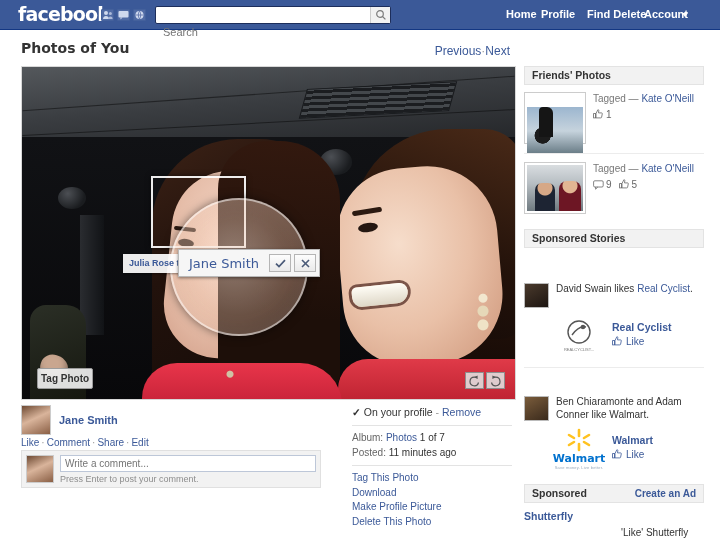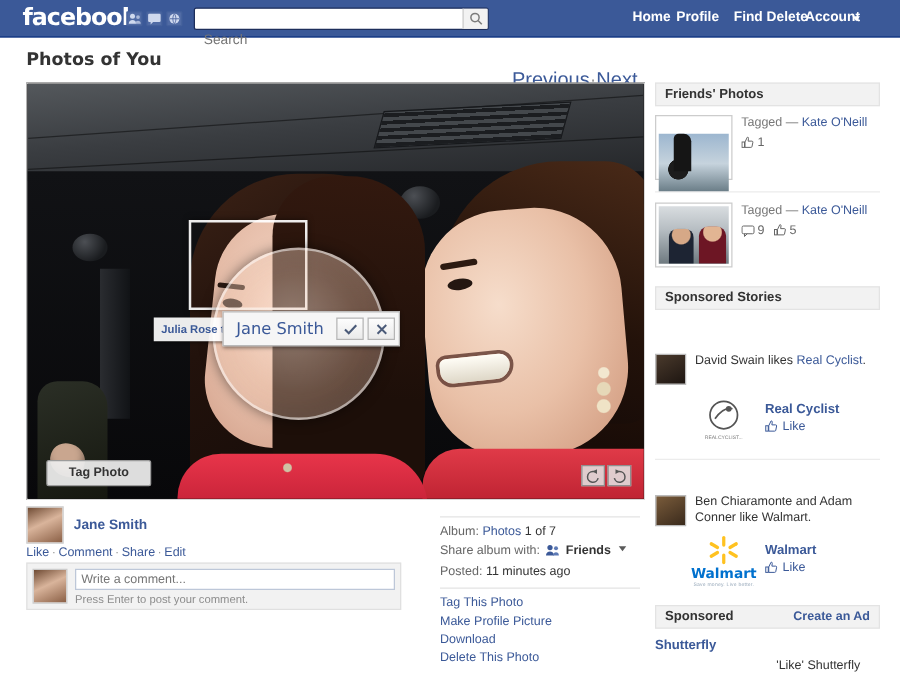--- a/index.html
+++ b/index.html
@@ -78,22 +78,22 @@
     border-top: 4px solid #fff;
   }
 
   
   #pagetitle {
     position: absolute; left: 21px; top: 40px;
     font-size: 14px; font-weight: bold; color: #333;
     font-family: "DejaVu Sans", sans-serif;
   }
   #prevnext {
-    position: absolute; right: 210px; top: 56px;
-    font-size: 16px; color: #3b5998;
+    position: absolute; right: 210px; top: 44px;
+    font-size: 12px; color: #3b5998;
   }
   #prevnext span.sep { color: #999; }
 
   
   #photowrap {
     position: absolute; left: 21px; top: 66px;
     width: 495px; height: 334px;
     background: #000;
     border: 1px solid #d8d8d8;
     overflow: hidden;
@@ -265,21 +265,21 @@
     margin-right: 3px;
     background: linear-gradient(180deg,#fdfdfd,#eaeaea);
     border: 1px solid #b5b5b5;
     display: flex; align-items: center; justify-content: center;
     color: #555; font-size: 11px;
   }
 
   
   #tagphoto-btn {
     position: absolute; left: 15px; bottom: 10px;
-    padding: 4px 17px;
+    padding: 4px 3px;
     background: rgba(238,238,238,.93);
     border: 1px solid #9c9c9c;
     font-size: 10px; font-weight: bold; color: #333;
     border-radius: 2px;
   }
   #rotate-wrap {
     position: absolute; right: 10px; bottom: 10px;
     display: flex;
   }
   .rot-btn {
@@ -576,54 +576,45 @@
 
 <div id="comment-box">
   <div id="comment-avatar"></div>
   <div id="comment-right">
     <input id="comment-input" value="" placeholder="Write a comment..." style="">
     <div id="comment-hint">Press Enter to post your comment.</div>
   </div>
 </div>
 
 <div id="meta">
+  <div id="profile-line">
+    <span class="chk">✓</span><span>On your profile</span>
+    <span style="color:#999;"> - </span><a>Remove</a>
+  </div>
 
   <div id="meta-divider1"></div>
 
   <div class="meta-row">
     <span>Album:</span>
     <a>Photos</a>
     <span class="meta-strong" style="font-weight:normal;color:#333;">1 of 7</span>
   </div>
 
-  <div class="meta-row">
-    <span>Share album with:</span>
-    <span id="friends-icon">
-      <svg width="12" height="10" viewBox="0 0 12 10">
-        <circle cx="4" cy="3" r="2.1" fill="#3b5998"></circle>
-          <path d="M0.8 9.4c0-2.1 1.5-3.2 3.2-3.2s3.2 1.1 3.2 3.2z" fill="#3b5998"></path>
-        <circle cx="8.8" cy="3.6" r="1.6" fill="#5d7ab5"></circle>
-          <path d="M6.5 9.4c0-1.7 1-2.6 2.3-2.6s2.3.9 2.3 2.6z" fill="#5d7ab5"></path>
-      </svg>
-    </span>
-    <span class="meta-strong">Friends</span>
-    <span class="caret-sm"></span>
-  </div>
 
   <div class="meta-row">
     <span>Posted:</span>
     <span style="color:#333;">11 minutes ago</span>
   </div>
 
   <div id="meta-divider2"></div>
 
   <div id="photo-actions">
     <div>Tag This Photo</div>
+    <div>Download</div>
     <div>Make Profile Picture</div>
-    <div>Download</div>
     <div>Delete This Photo</div>
   </div>
 </div>
 
 <div id="sidebar">
 
   <div class="panel-head">
     <span>Friends' Photos</span>
   </div>
   <div class="panel-body">

